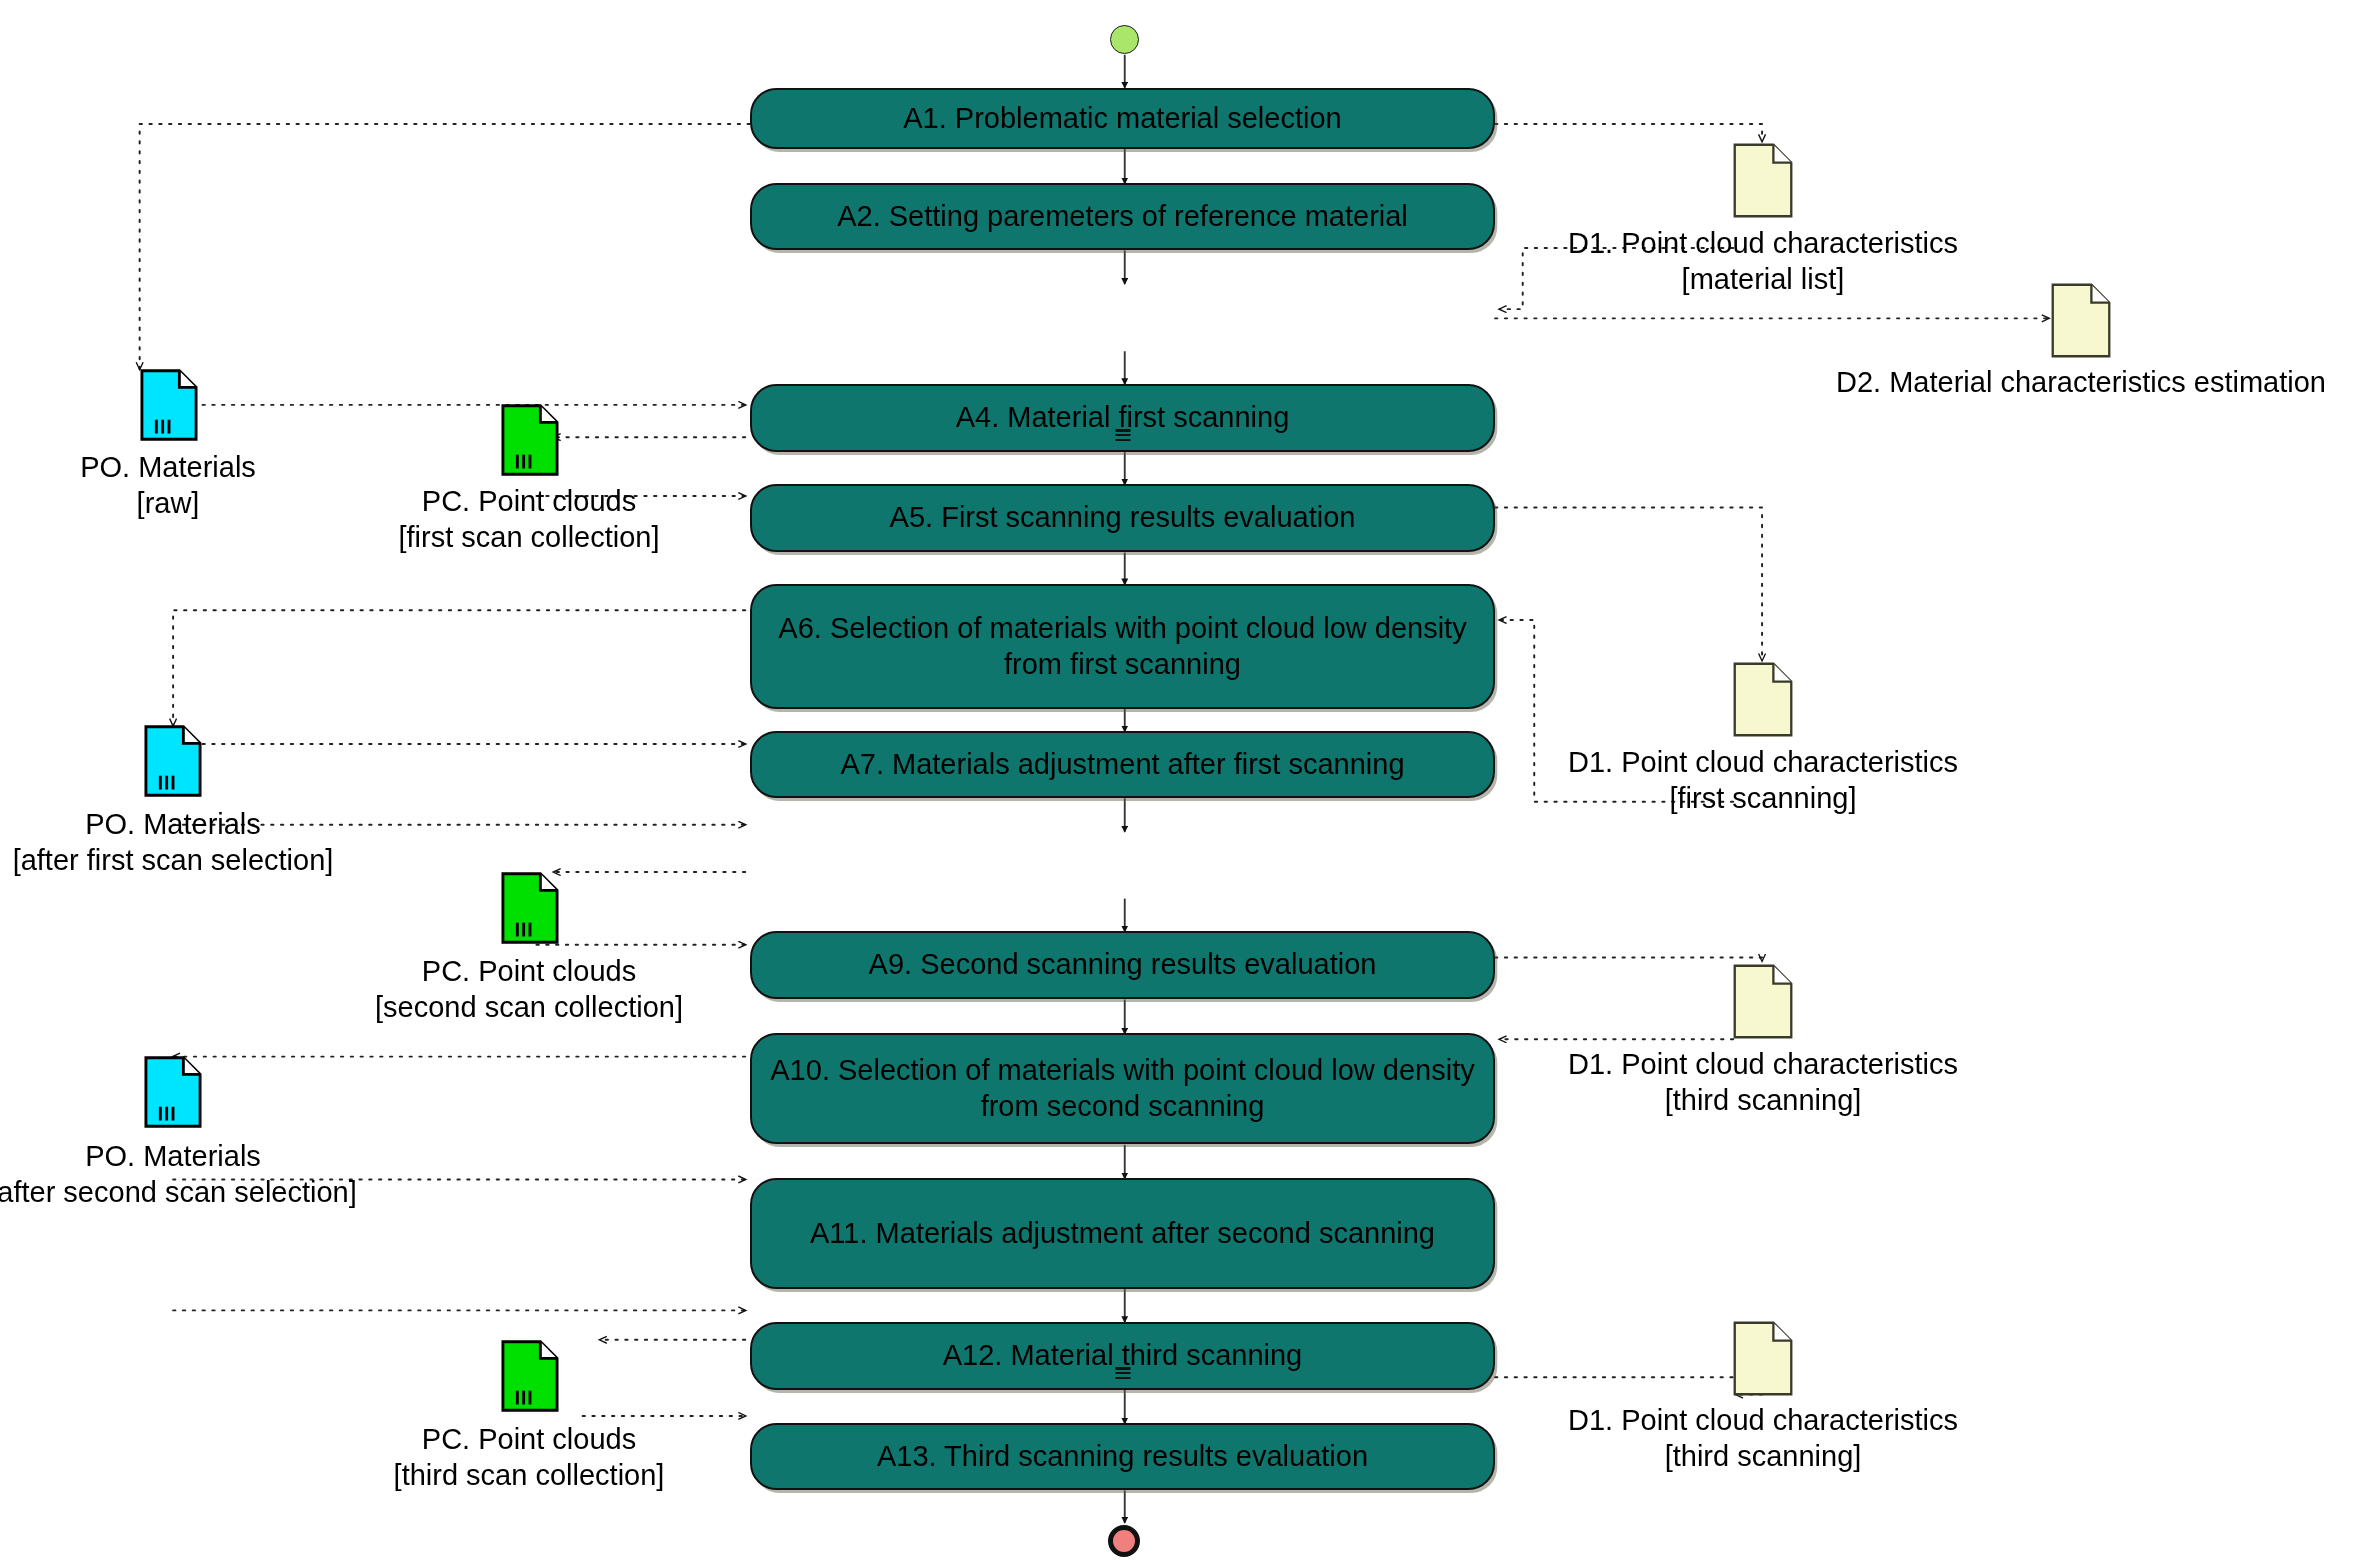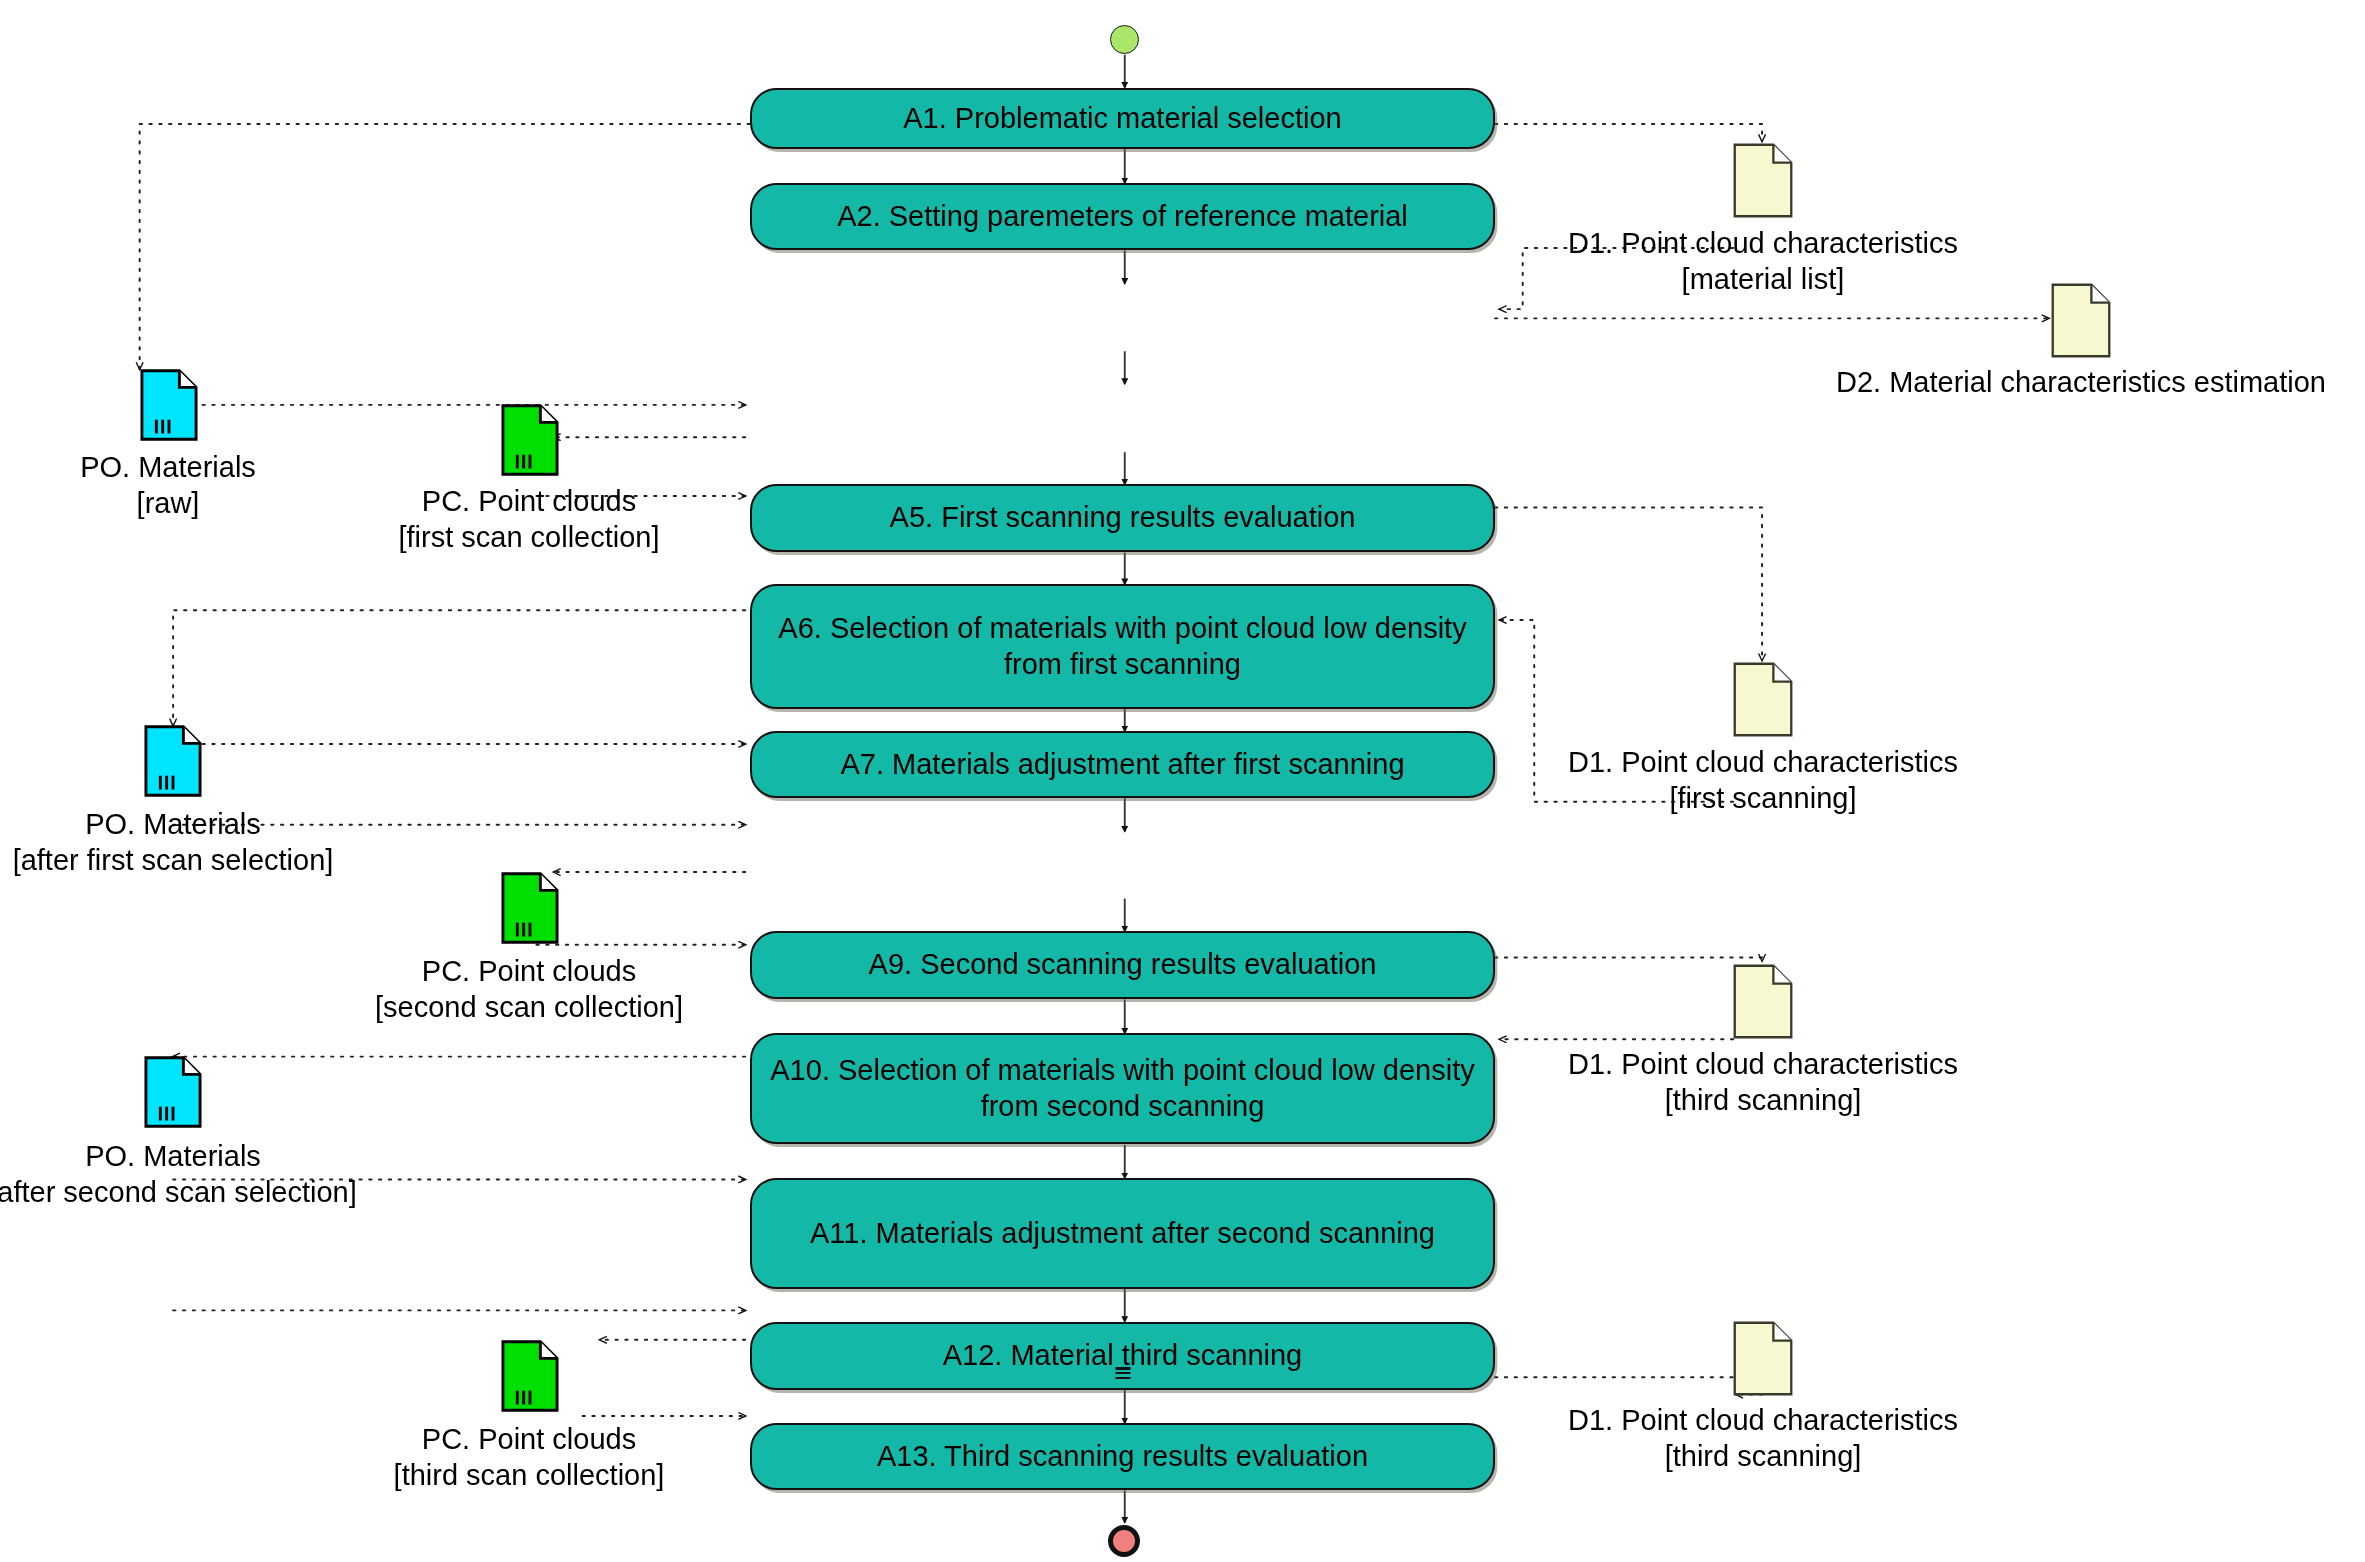--- a/index.html
+++ b/index.html
@@ -3,21 +3,21 @@
 <meta charset="utf-8">
 <style>
   html,body{margin:0;padding:0;background:#ffffff;}
   #stage{position:relative;width:2366px;height:1563px;background:#ffffff;
          font-family:"Liberation Sans", sans-serif; overflow:hidden;}
   #wires{position:absolute;left:0;top:0;width:2366px;height:1563px;}
 
   
   .act{
     position:absolute;
-    background:#14b8a6;
+    background:#0f766e;
     border:2.3px solid #121212;
     border-radius:26.5px;
     box-sizing:border-box;
     display:flex;align-items:center;justify-content:center;
     text-align:center;
     color:#000;
     font-size:29px;
     line-height:1.22;
     padding:0 16px;
     box-shadow:2.9px 3.5px 0 -0.6px rgba(90,90,70,.45);
@@ -133,20 +133,28 @@
 
   <div class="act" style="left:750px;top:88px;width:745px;height:61px;">
     <span class="txt">A1. Problematic material selection</span>
   </div>
 
   <div class="act" style="left:750px;top:183px;width:745px;height:67px;">
     <span class="txt">A2. Setting paremeters of reference material</span>
   </div>
 
 
+  <div class="act" style="left:750px;top:384px;width:745px;height:68px;">
+    <span class="txt">A4. Material  first scanning</span>
+    <span class="rake">
+        <i></i>
+        <i></i>
+        <i></i>
+      </span>
+  </div>
 
   <div class="act" style="left:750px;top:484px;width:745px;height:68px;">
     <span class="txt">A5. First scanning results evaluation</span>
   </div>
 
   <div class="act" style="left:750px;top:584px;width:745px;height:125px;">
     <span class="txt">
       <span>A6. Selection of materials with point cloud low</span>
       <span class="l2">density from first scanning</span>
     </span>

